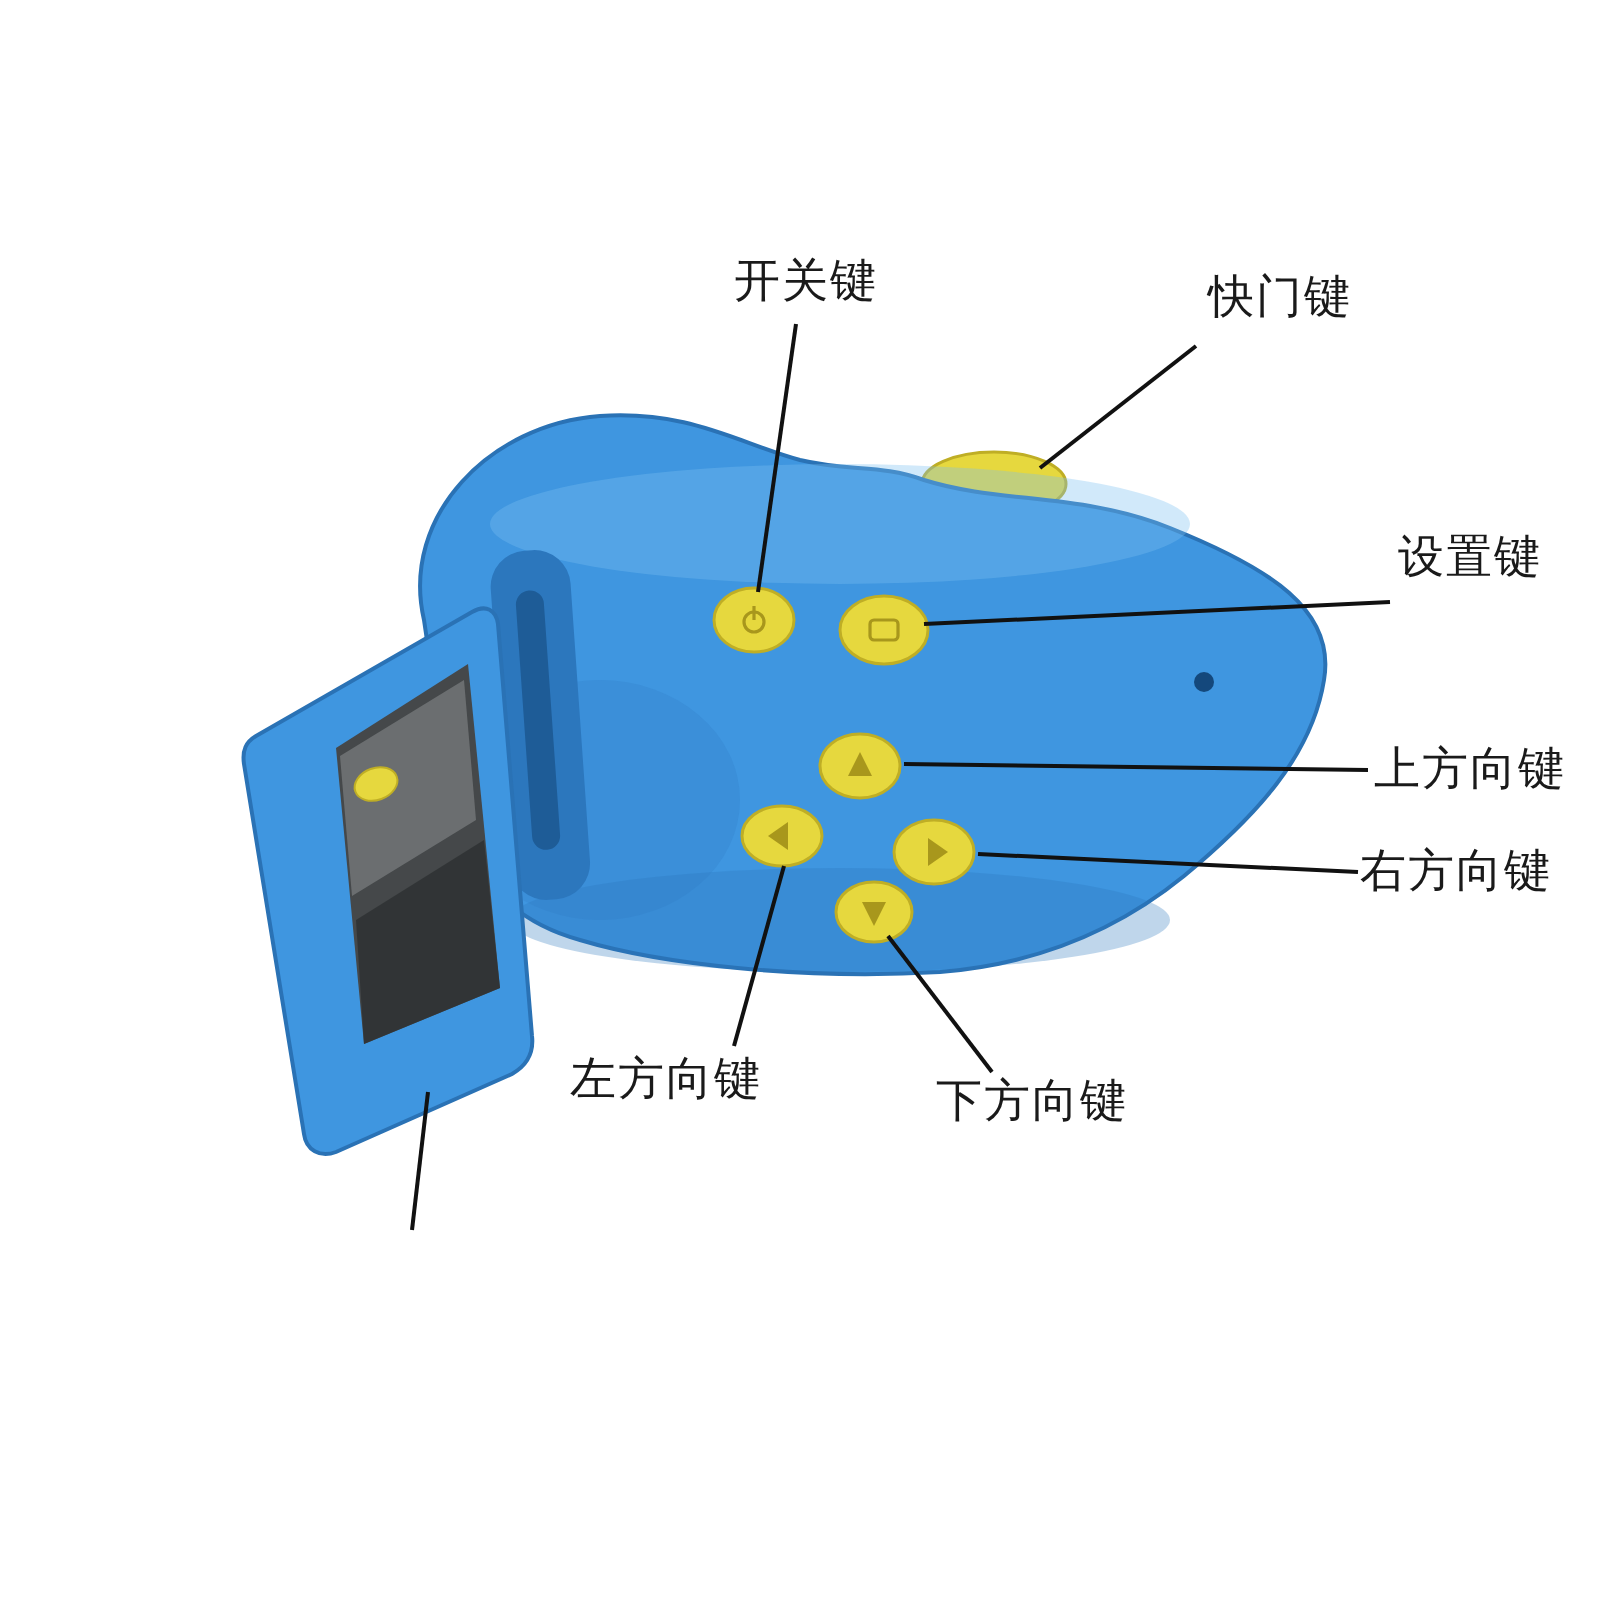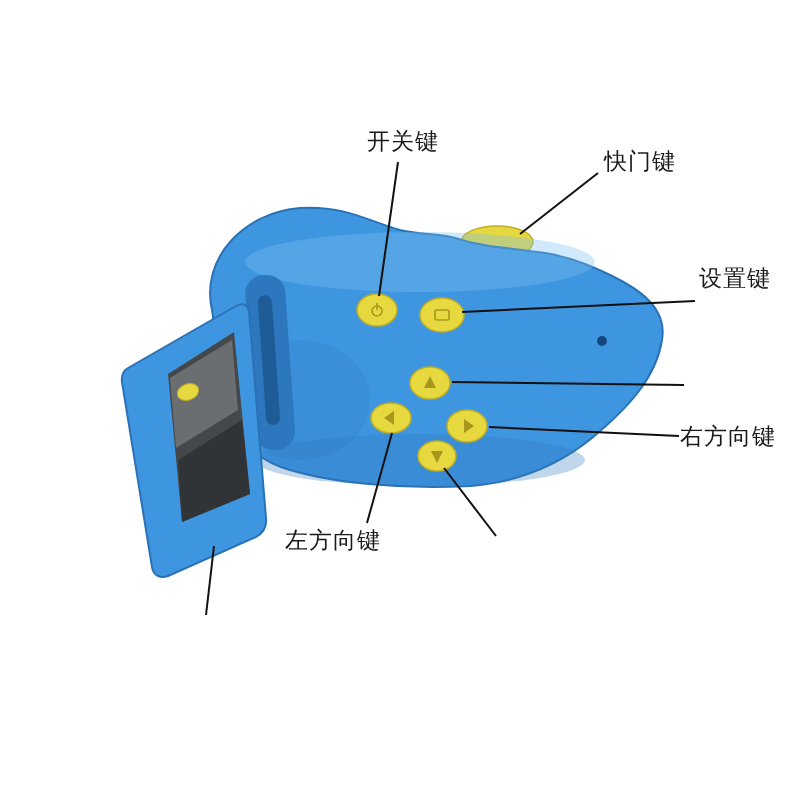--- a/index.html
+++ b/index.html
@@ -107,24 +107,26 @@
       <line x1="684" y1="385" x2="452" y2="382"></line>
       <line x1="679" y1="436" x2="489" y2="427"></line>
       <line x1="367" y1="523" x2="392" y2="433"></line>
       <line x1="496" y1="536" x2="444" y2="468"></line>
       <line x1="206" y1="615" x2="214" y2="546"></line>
     </g>
   </svg>
 
   <div class="callout" style="left:367px;top:128px;">开关键</div>
 
-  <div class="callout" style="left:604px;top:148px;">快门键</div>
+  <div class="callout" style="left:604px;top:136px;">快门键</div>
 
   <div class="callout" style="left:699px;top:267px;font-family:Liberation Mono, monospace;">设置键</div>
 
+  <div class="callout" style="left:687px;top:372px;">上方向键</div>
 
   <div class="callout" style="left:680px;top:423px;">右方向键</div>
 
   <div class="callout" style="left:285px;top:527px;">左方向键</div>
 
+  <div class="callout" style="left:468px;top:538px;">下方向键</div>
 
 
 </div>
 
 </body></html>

